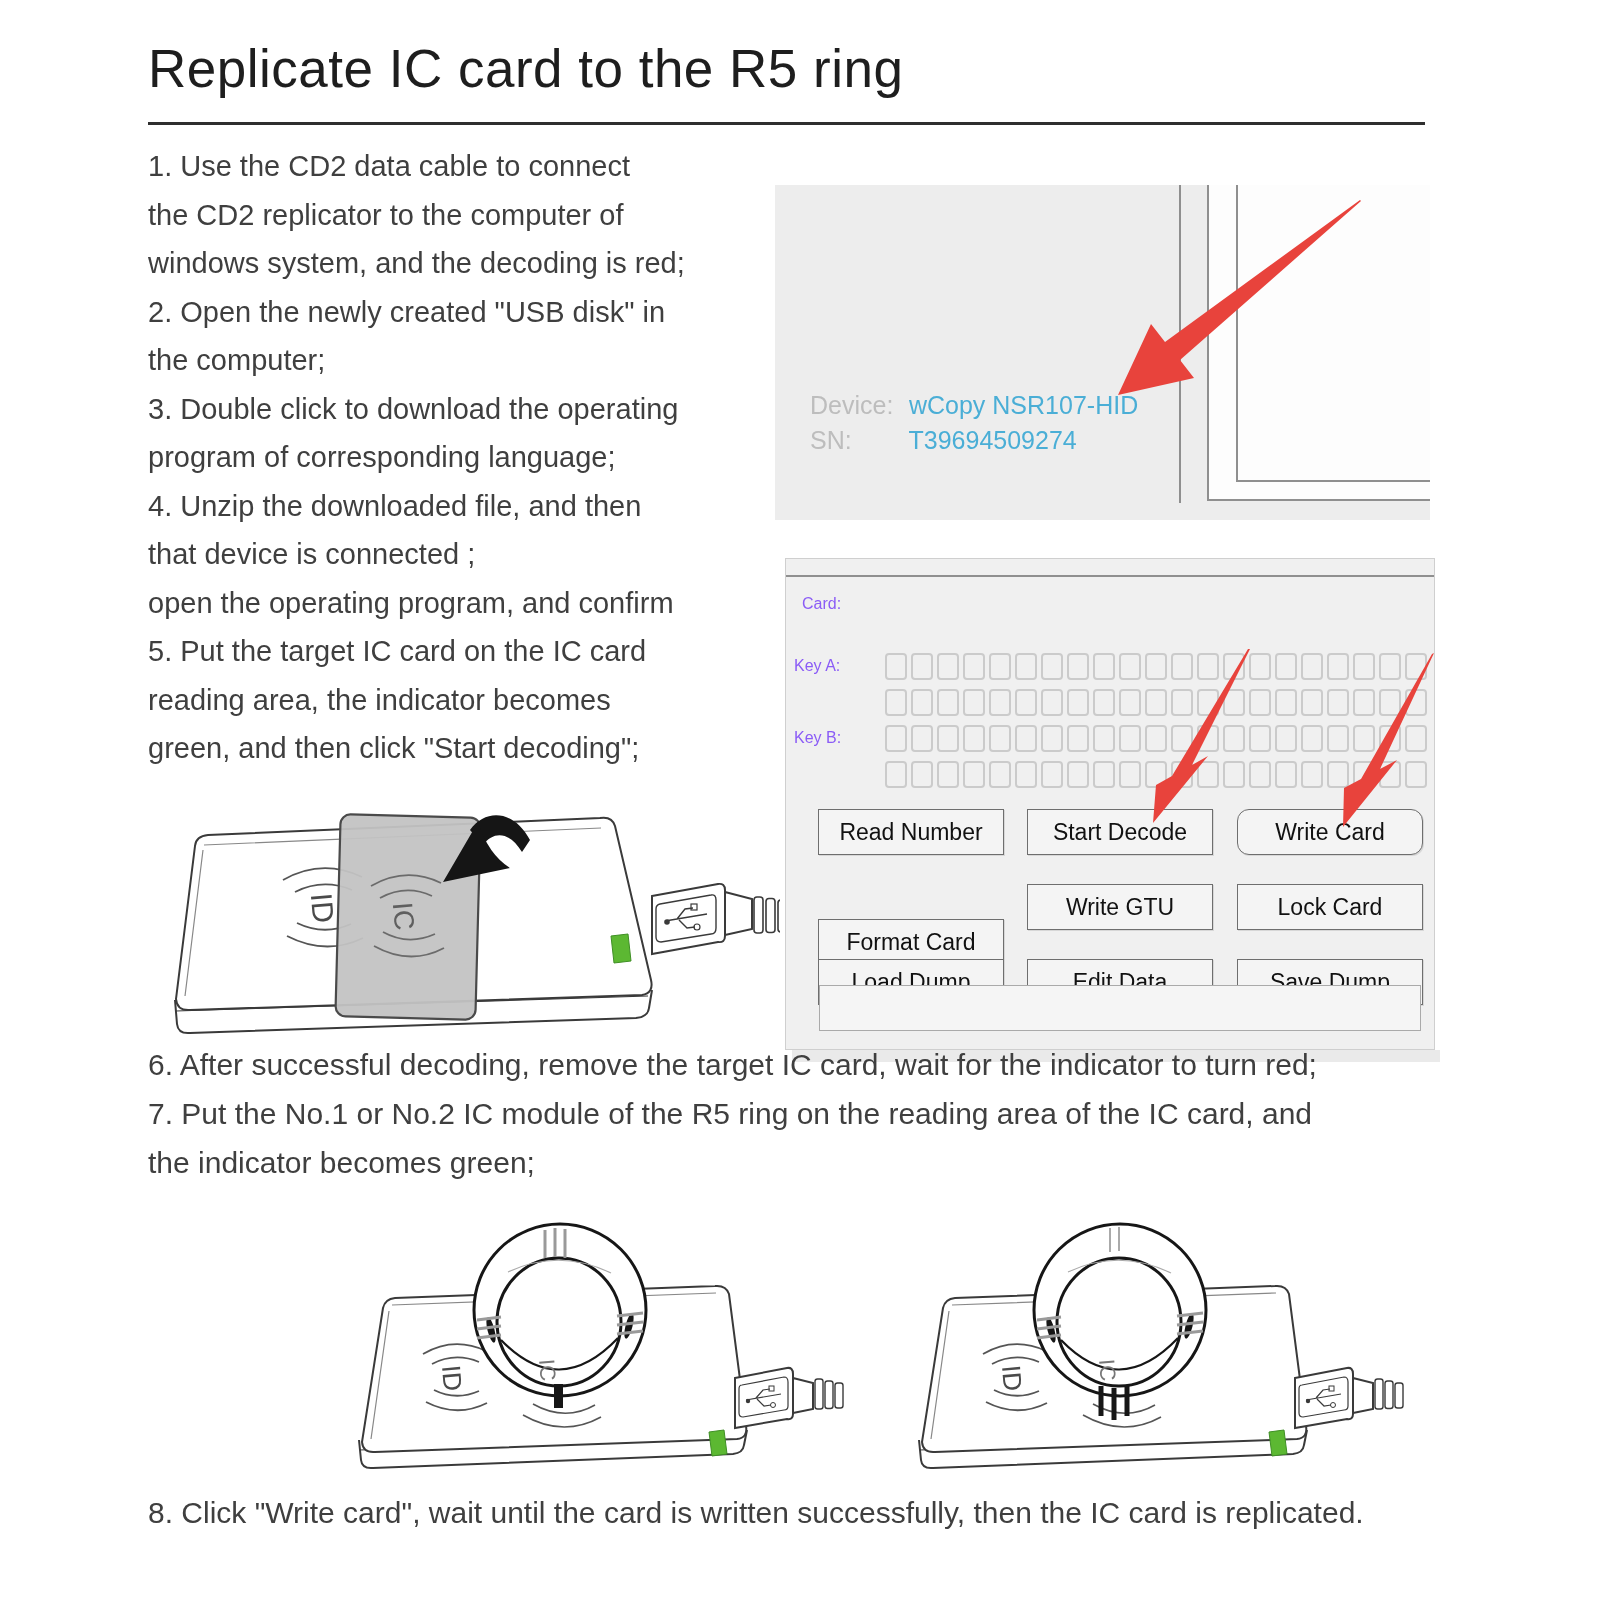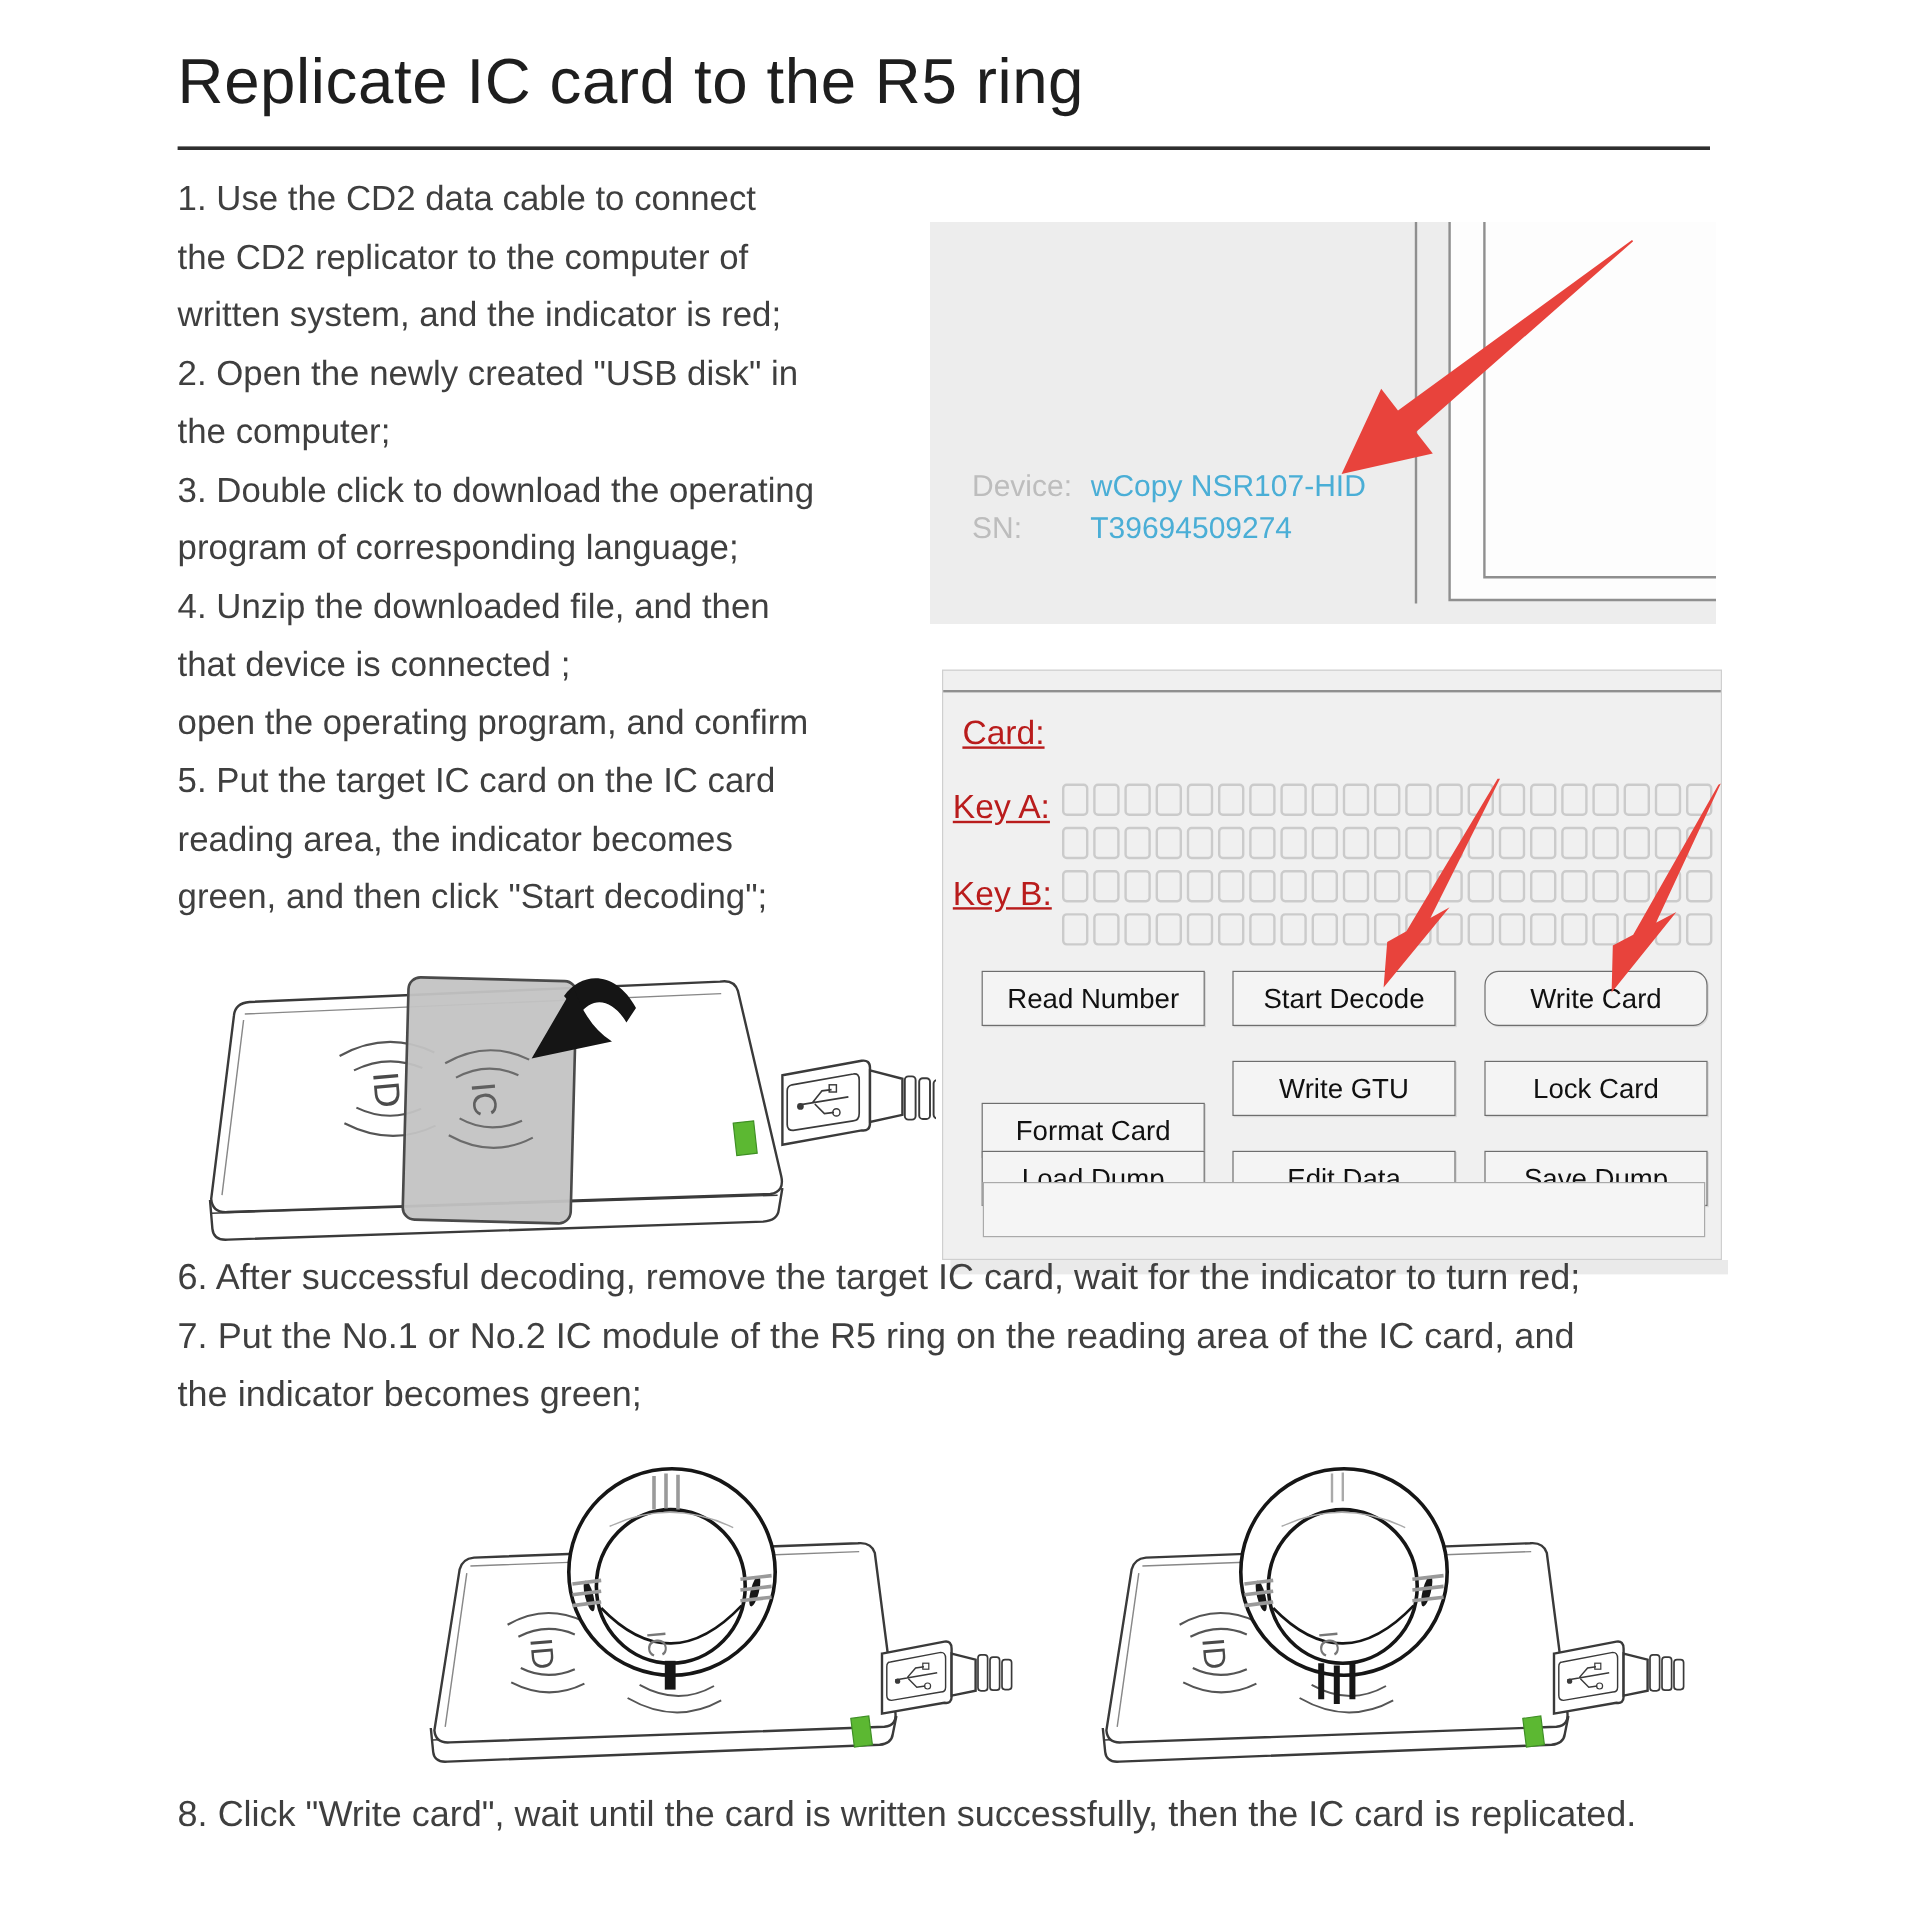--- a/index.html
+++ b/index.html
@@ -19,21 +19,21 @@
   .panel1 svg{position:absolute;left:0;top:0;}
   .devrow{position:absolute;left:35px;font-size:25px;white-space:nowrap;}
   .devrow .devlabel{display:inline-block;width:92px;color:#bdbdbd;}
   .devrow .devvalue{color:#4aaed6;}
 
   
   .panel2{position:absolute;left:785px;top:558px;width:650px;height:492px;background:#f0f0f0;
           border:1px solid #cfcfcf;box-sizing:border-box;}
   .panel2-shadow{position:absolute;left:792px;top:1050px;width:648px;height:12px;background:#eaeaea;}
   .panel2 .topline{position:absolute;left:0;top:16px;width:100%;height:2px;background:#8f8f8f;}
-  .panel2 .lbl{position:absolute;font-size:28px;color:#b91c1c;white-space:nowrap;text-decoration:underline;}
+  .panel2 .lbl{position:absolute;font-size:16px;color:#8b5cf6;white-space:nowrap;}
   .card-lbl{left:16px;top:36px;}
   .keya-lbl{left:8px;top:98px;}
   .keyb-lbl{left:8px;top:170px;}
   .cbrow{position:absolute;left:99px;display:flex;gap:4px;}
   .cb{width:18px;height:23px;border:2px solid #cbcbcb;border-radius:4px;background:transparent;display:inline-block;}
   .btn-grid{position:absolute;left:0;top:0;width:100%;height:100%;}
   .sw-btn{position:absolute;width:186px;height:46px;background:#f4f4f4;border:1px solid #6e6e6e;
           font-family:"Liberation Sans", sans-serif;font-size:23px;color:#111;box-shadow:1px 1px 0 #d7d7d7;}
   .status-field{position:absolute;left:33px;top:426px;width:600px;height:44px;border:1px solid #aaaaaa;background:#f5f5f5;}
   .panel2-arrows{position:absolute;left:0;top:0;pointer-events:none;}
@@ -47,21 +47,21 @@
 <body>
 
 <div class="page">
 
   <h1 class="title">Replicate IC card to the R5 ring</h1>
   <div class="rule"></div>
 
   <div class="steps-left" id="steps-left">
       <div class="line">1. Use the CD2 data cable to connect</div>
       <div class="line">the CD2 replicator to the computer of</div>
-      <div class="line">written system, and the indicator is red;</div>
+      <div class="line">windows system, and the decoding is red;</div>
       <div class="line">2. Open the newly created "USB disk" in</div>
       <div class="line">the computer;</div>
       <div class="line">3. Double click to download the operating</div>
       <div class="line">program of corresponding language;</div>
       <div class="line">4. Unzip the downloaded file, and then</div>
       <div class="line">that device is connected ;</div>
       <div class="line">open the operating program, and confirm</div>
       <div class="line">5. Put the target IC card on the IC card</div>
       <div class="line">reading area, the indicator becomes</div>
       <div class="line">green, and then click "Start decoding";</div>

